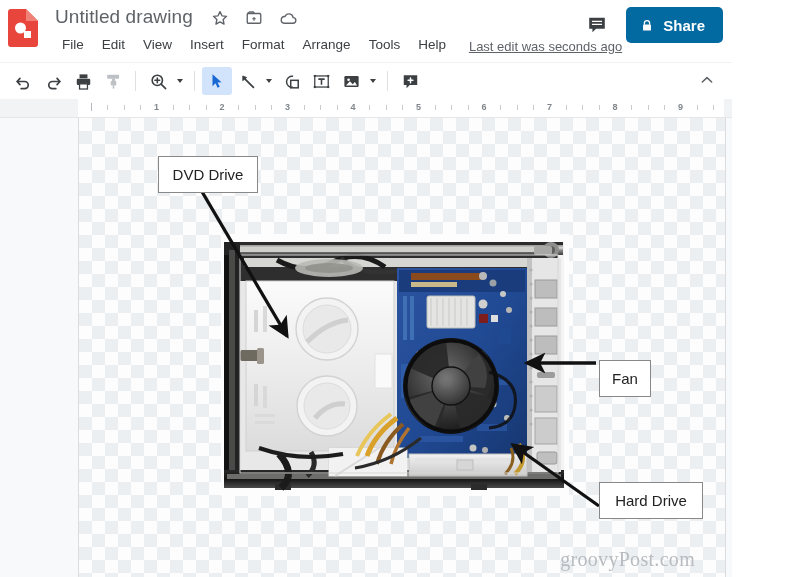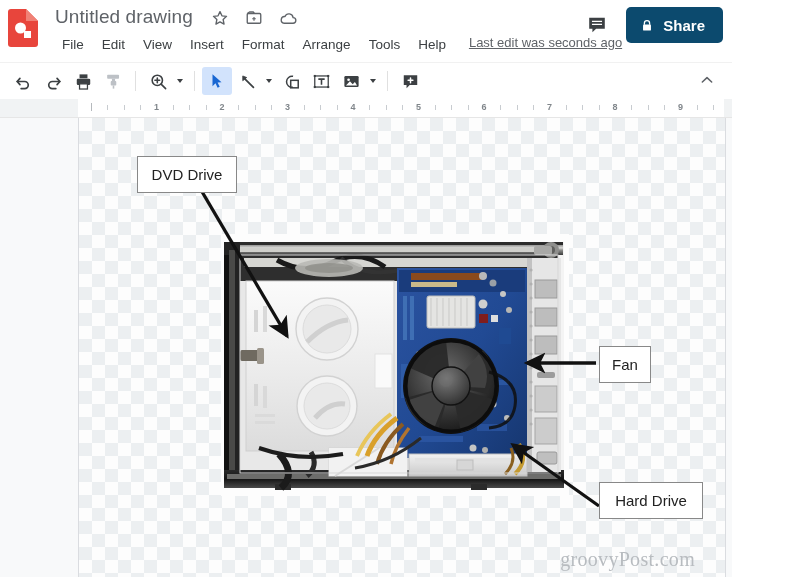--- a/index.html
+++ b/index.html
@@ -21,35 +21,35 @@
     position:absolute;left:55px;top:6px;
     font-size:19px;color:#5f6368;letter-spacing:.1px;
     white-space:nowrap;
   }
   .title-icons{position:absolute;left:211px;top:9px;display:flex;gap:14px;align-items:center;}
   .ticon{width:20px;height:20px;color:#5f6368;display:block;}
   .ticon svg{display:block;}
 
   .menubar{
     position:absolute;left:53px;top:35px;
-    display:flex;align-items:flex-start;gap:0px;
+    display:flex;align-items:flex-end;gap:0px;
   }
   .menu-item{
     font-size:13.5px;color:#3c4043;padding:2px 9px;cursor:default;
     white-space:nowrap;border-radius:3px;
   }
   .lastedit{
     font-size:13px;color:#5f6368;margin-left:14px;white-space:nowrap;
     text-decoration:underline;cursor:pointer;
   }
 
   .header-right{position:absolute;right:9px;top:7px;display:flex;align-items:center;gap:16px;}
   .comment-btn{width:26px;height:26px;display:flex;align-items:center;justify-content:center;}
   .share-btn{
-    background:#0c4a6e;color:#fff;border-radius:5px;
+    background:#0369a1;color:#fff;border-radius:5px;
     height:36px;padding:0 18px 0 14px;display:flex;align-items:center;gap:8px;
     font-size:15px;font-weight:bold;cursor:pointer;
   }
   .share-btn .lockico{width:15px;height:15px;display:block;}
 
   
   .toolbar{
     position:relative;height:36px;background:#fff;border-top:1px solid #f1f1f1;
     display:flex;align-items:center;padding-left:8px;
   }
@@ -546,25 +546,25 @@
           <rect x="161" y="137" width="318" height="218" fill="none" stroke="#d7d7d7"></rect>
         </g>
 
         <g>
           <line x1="112" y1="55" x2="208" y2="218" stroke="#111" stroke-width="3.3" marker-end="url(#arrowHead)"></line>
           <line x1="517" y1="245" x2="448" y2="245" stroke="#111" stroke-width="3.3" marker-end="url(#arrowHead)"></line>
           <line x1="520" y1="388" x2="434" y2="327" stroke="#111" stroke-width="3.3" marker-end="url(#arrowHead)"></line>
         </g>
       </svg>
 
-      <div class="label-box" style="left:58px;top:38px;width:98px;height:35px;">
+      <div class="label-box" style="left:79px;top:38px;width:98px;height:35px;">
         <span>DVD Drive</span>
       </div>
 
-      <div class="label-box" style="left:520px;top:228px;width:50px;height:35px;">
+      <div class="label-box" style="left:520px;top:242px;width:50px;height:35px;">
         <span>Fan</span>
       </div>
 
       <div class="label-box" style="left:520px;top:364px;width:102px;height:35px;">
         <span>Hard Drive</span>
       </div>
 
       <div class="watermark">groovyPost.com</div>
     </div>
   </div>

